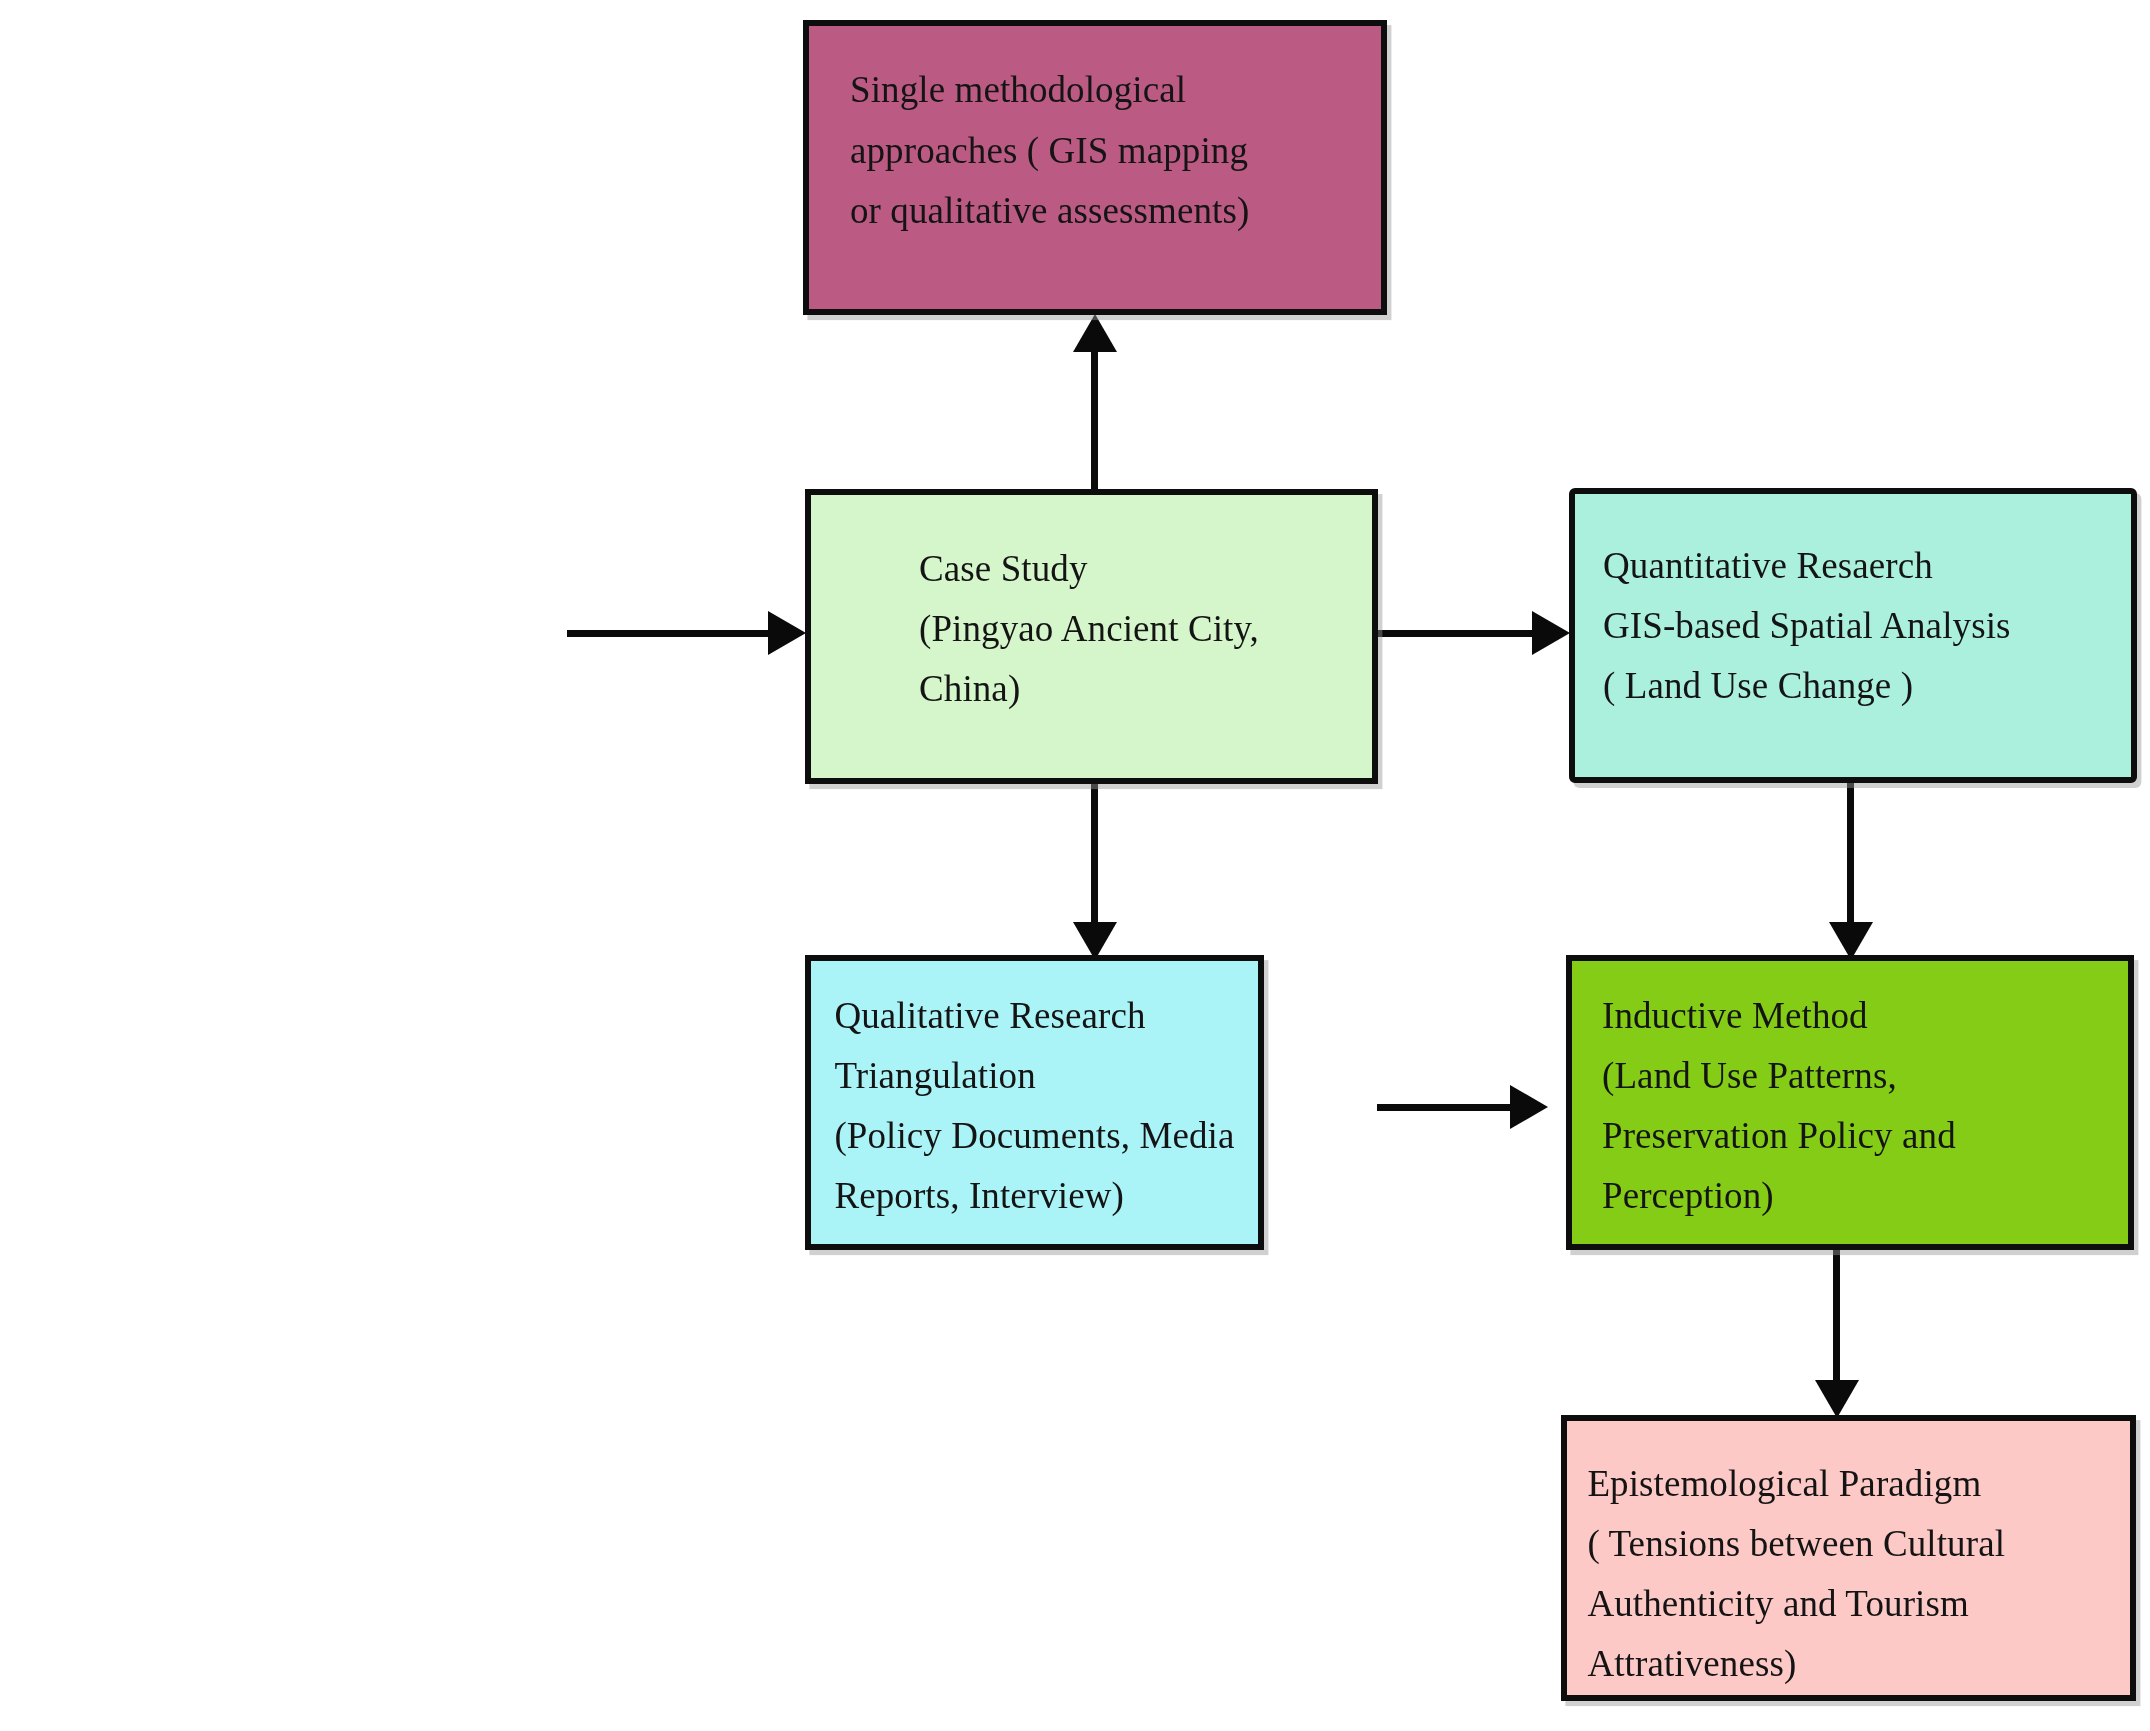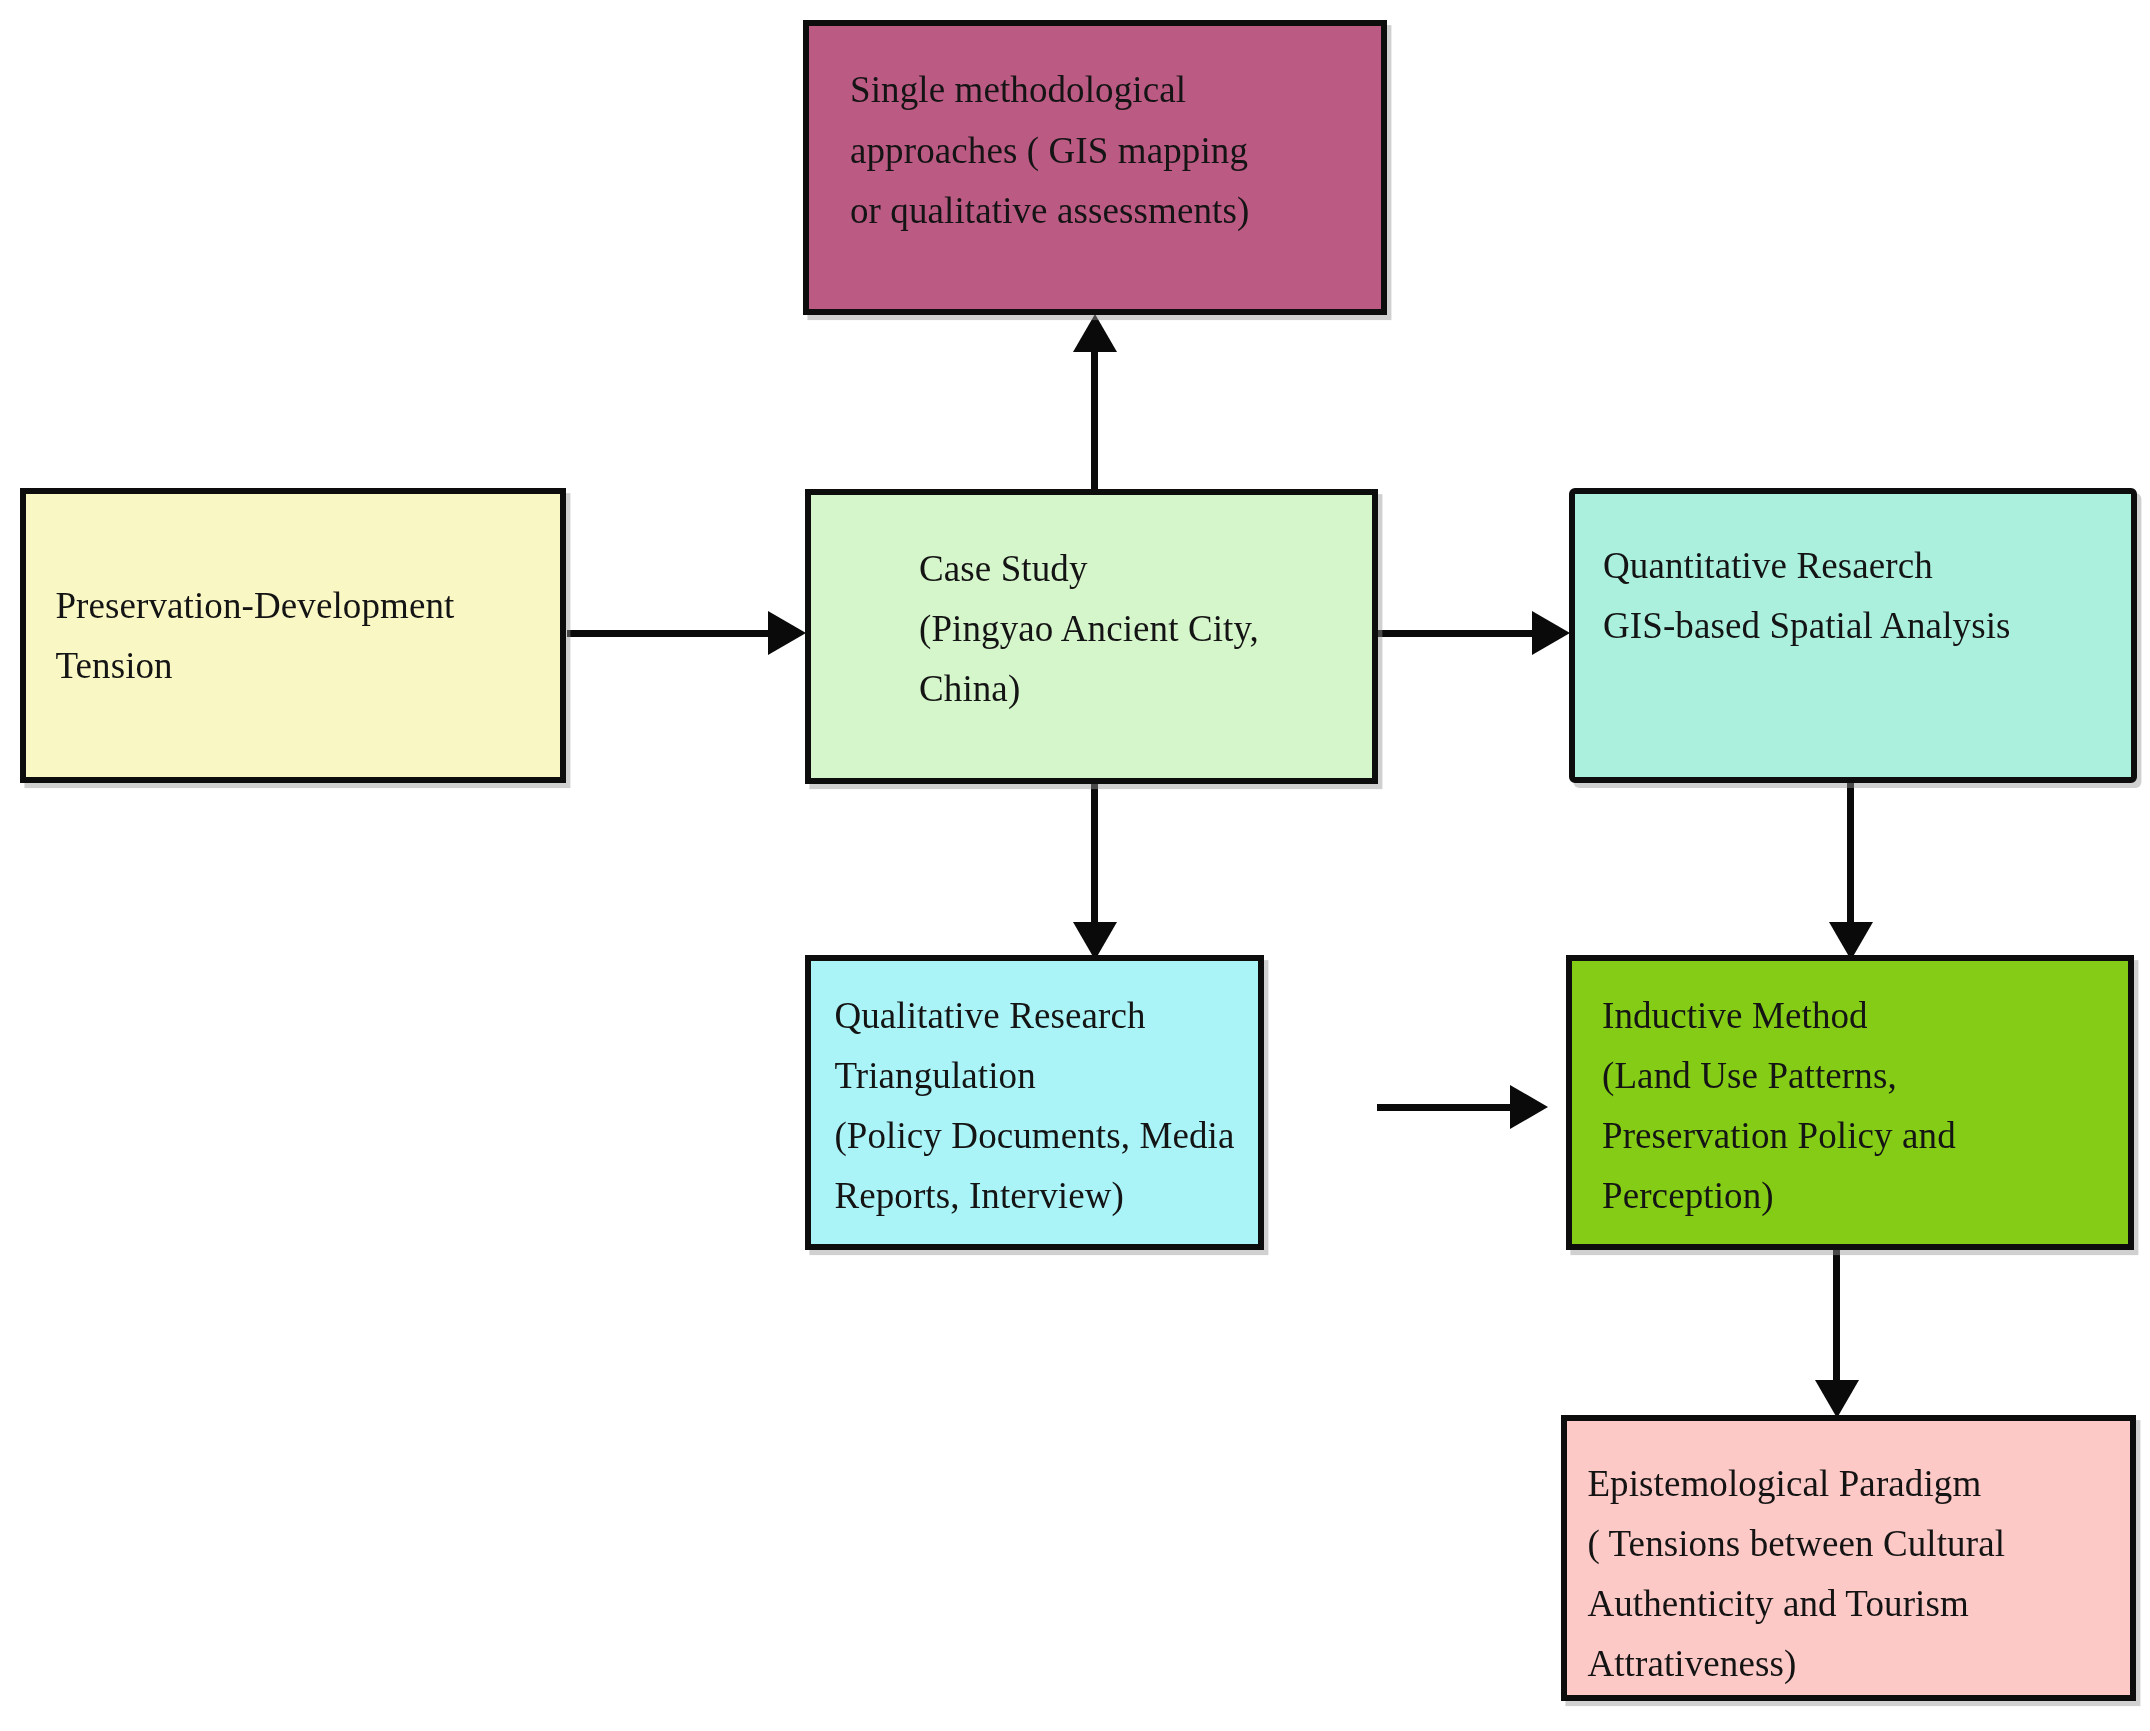--- a/index.html
+++ b/index.html
@@ -153,34 +153,31 @@
 
   <div class="connector conn-line-v" style="left:1833px; top:1249px; height:139px;"></div>
   <div class="arrow-head arrow-down" style="left:1815px; top:1380px;"></div>
 
   <div class="node" id="node-single-method" style="background: rgb(187, 90, 131);">
     <span class="line">Single methodological</span>
     <span class="line">approaches ( GIS mapping</span>
     <span class="line">or qualitative assessments)</span>
   </div>
 
-  <div class="node" id="node-tension" style="background: rgb(249, 247, 196);">
-    <span class="line">Preservation-Development</span>
-    <span class="line">Tension</span>
-  </div>
 
   <div class="node" id="node-case-study" style="background: rgb(213, 245, 203);">
     <span class="line">Case Study</span>
     <span class="line">(Pingyao Ancient City,</span>
     <span class="line">China)</span>
   </div>
 
   <div class="node" id="node-quantitative" style="background: rgb(170, 240, 221);">
     <span class="line">Quantitative Resaerch</span>
     <span class="line">GIS-based Spatial Analysis</span>
+    <span class="line">( Land Use Change )</span>
   </div>
 
   <div class="node" id="node-qualitative" style="background: rgb(170, 244, 247);">
     <span class="line">Qualitative Research</span>
     <span class="line">Triangulation</span>
     <span class="line">(Policy Documents, Media</span>
     <span class="line">Reports, Interview)</span>
   </div>
 
   <div class="node" id="node-inductive" style="background: #84cc16; padding-left: 30px;">

